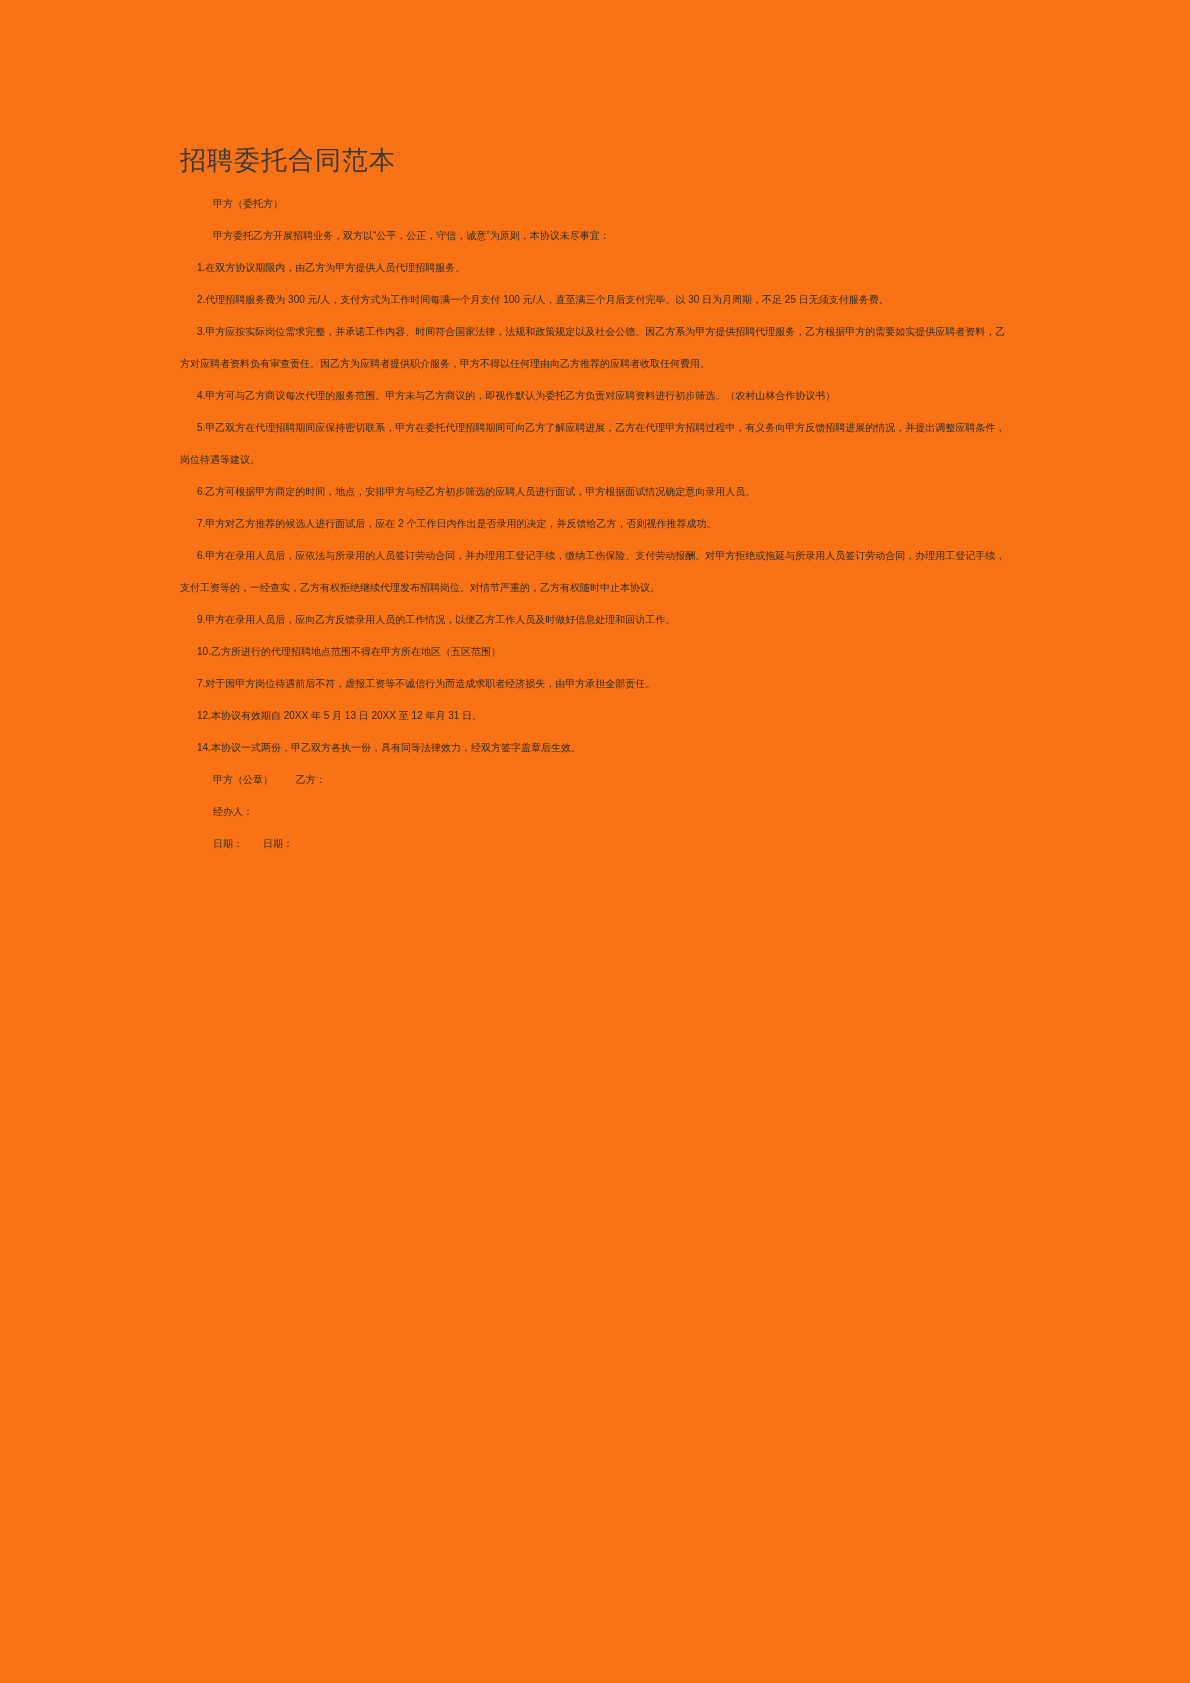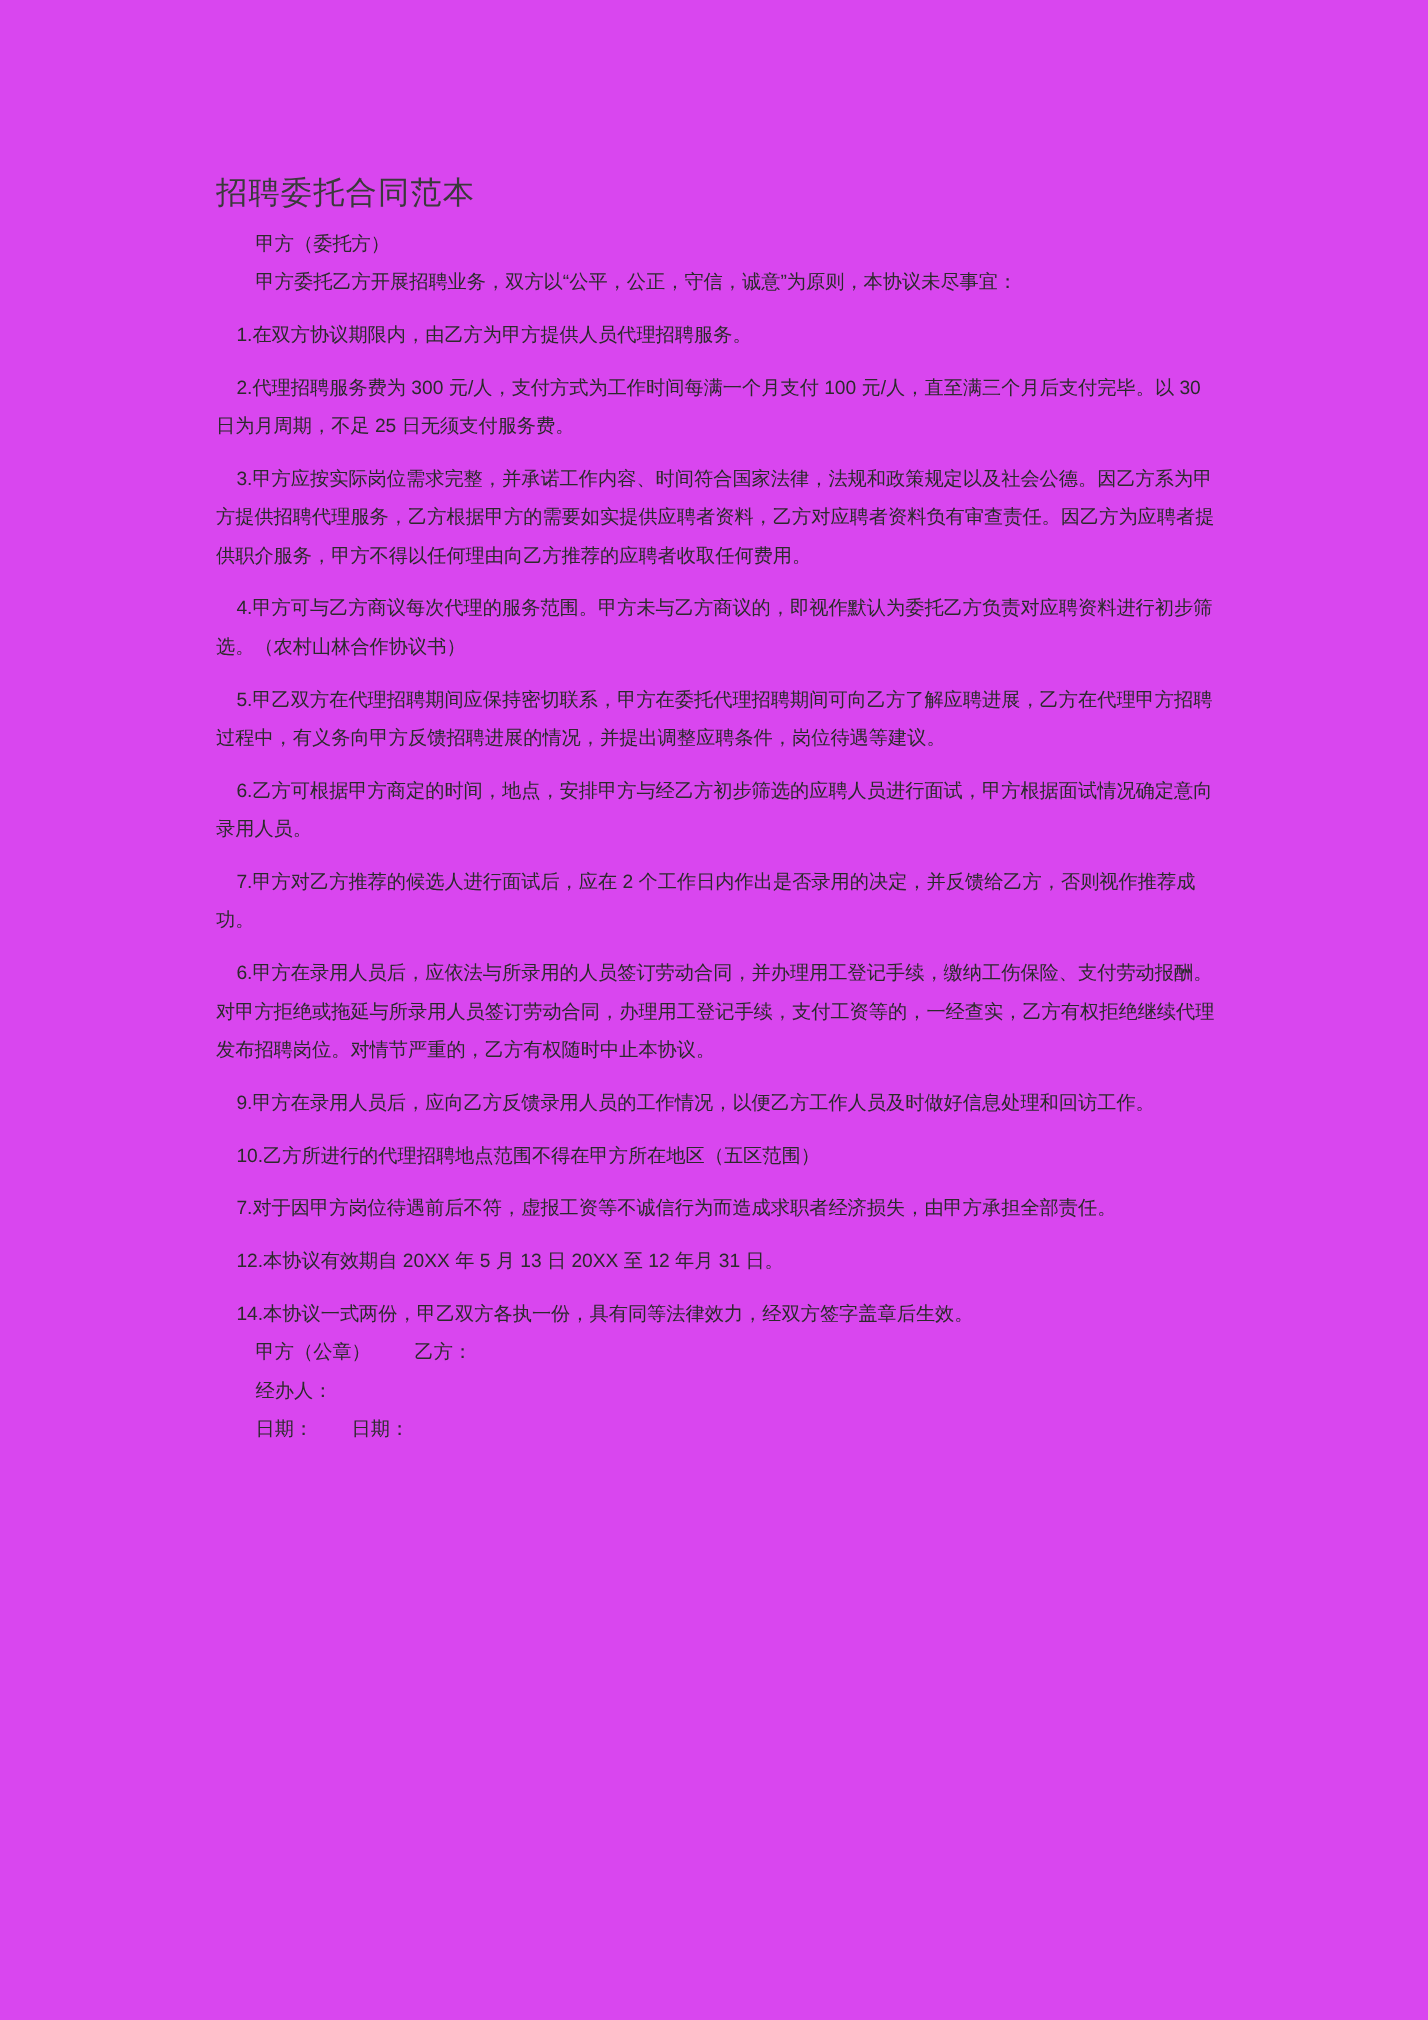--- a/index.html
+++ b/index.html
@@ -4,44 +4,44 @@
 <style>
   html, body {
     margin: 0;
     padding: 0;
     background: #ffffff;
   }
   .page {
     position: relative;
     width: 1190px;
     height: 1683px;
-    background: #d946ef;
+    background: #f97316;
     box-sizing: border-box;
     padding: 144px 178px 0 180px;
     overflow: hidden;
     font-family: "Liberation Sans", sans-serif;
   }
   .doc-title {
     margin: 0 0 10px 0;
     font-family: "Liberation Serif", serif;
     font-weight: normal;
     font-size: 26px;
     line-height: 34px;
     color: #3a3a3a;
     letter-spacing: 1px;
   }
   .para {
     margin: 0;
-    font-size: 16px;
+    font-size: 10px;
     line-height: 32px;
     color: #2b2b2b;
     word-break: break-all;
     overflow-wrap: break-word;
   }
-  .ind-narrow { text-indent: 17px; margin-top: 12px; }  
+  .ind-narrow { text-indent: 17px; }  
   .ind-wide   { text-indent: 33px; }  
 </style>
 </head>
 <body>
 
 <div class="page">
   <h1 class="doc-title">招聘委托合同范本</h1>
 
   <p class="para ind-wide">甲方（委托方）</p>
   <p class="para ind-wide">甲方委托乙方开展招聘业务，双方以“公平，公正，守信，诚意”为原则，本协议未尽事宜：</p>

